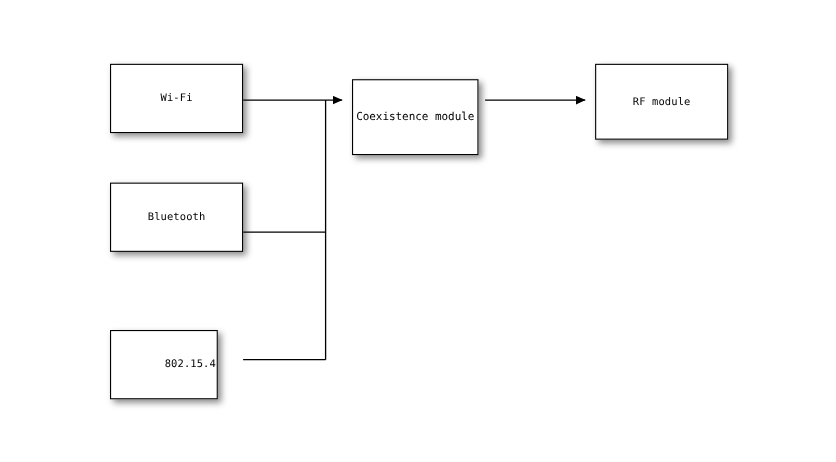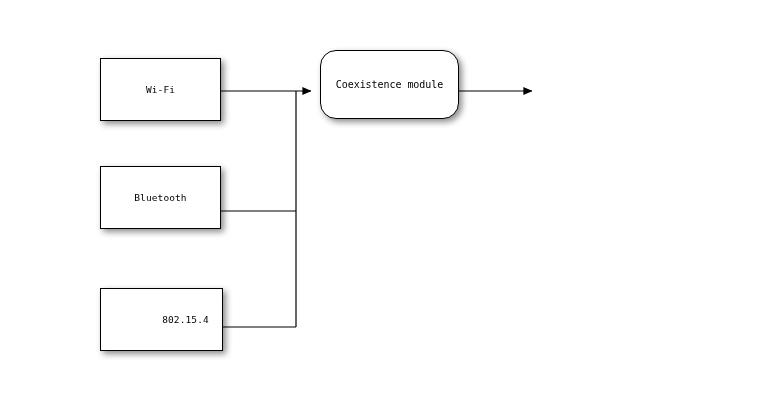--- a/index.html
+++ b/index.html
@@ -45,22 +45,22 @@
     white-space: nowrap;
     letter-spacing: 0.1px;
   }
   .node-wide .node-label {
     font-size: 10px;
     letter-spacing: -0.05px;
   }
   
   #node-wifi        { left: 100px; top: 58px;  width: 121px; height: 63px; }
   #node-bluetooth   { left: 100px; top: 166px; width: 121px; height: 63px; }
-  #node-802154      { left: 100px; top: 288px; width: 123px; height: 63px; padding-left: 48px; }
-  #node-coexistence { left: 320px; top: 50px;  width: 139px; height: 69px; border-radius: 16px; }
+  #node-802154      { left: 100px; top: 300px; width: 98px; height: 63px; padding-left: 48px; }
+  #node-coexistence { left: 320px; top: 72px;  width: 115px; height: 69px; }
   #node-rf          { left: 541px; top: 58px;  width: 121px; height: 69px; }
 </style>
 </head>
 <body>
 
 <div id="canvas">
 
   <svg id="diagram-svg" viewBox="0 0 760 420">
     <defs>
       <marker id="arrowhead" markerWidth="9" markerHeight="8" refX="8.6" refY="4" orient="auto" markerUnits="userSpaceOnUse">
@@ -88,14 +88,17 @@
   </div>
 
   <div class="node" id="node-802154">
     <span class="node-label">802.15.4</span>
   </div>
 
   <div class="node node-wide" id="node-coexistence">
     <span class="node-label">Coexistence module</span>
   </div>
 
+  <div class="node" id="node-rf">
+    <span class="node-label">RF module</span>
+  </div>
 
 </div>
 
 </body></html>

